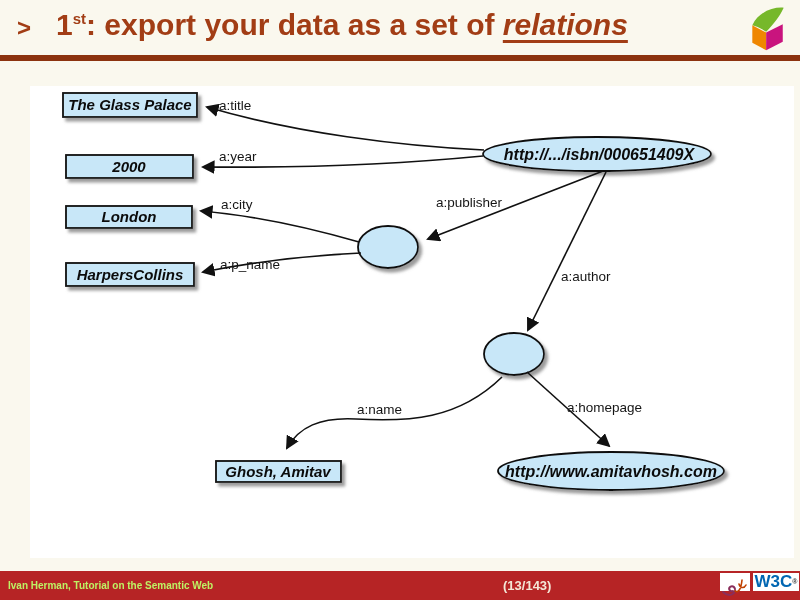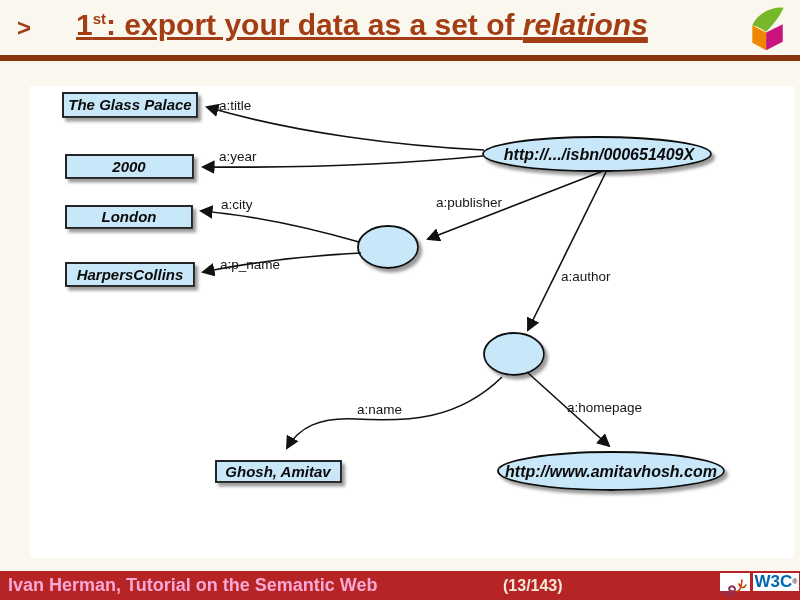--- a/index.html
+++ b/index.html
@@ -8,47 +8,47 @@
     background:#FAF8EE;
     font-family:"Liberation Sans", sans-serif;
   }
   
   .header{position:absolute;top:0;left:0;width:800px;height:62px;}
   .bullet{
     position:absolute;left:17px;top:14px;
     font-size:24px;font-weight:bold;color:#A23D15;
   }
   .title{
-    position:absolute;left:76px;top:8px;white-space:nowrap;
-    font-size:30px;font-weight:bold;color:#A23D15;text-decoration:underline;
+    position:absolute;left:56px;top:8px;white-space:nowrap;
+    font-size:30px;font-weight:bold;color:#A23D15;
   }
   .title sup{font-size:15px;vertical-align:super;line-height:0;}
   .title .emph{
     font-style:italic;text-decoration:underline;
     text-decoration-thickness:2.5px;text-underline-offset:5px;
   }
   .rule{position:absolute;top:55px;left:0;width:800px;height:6px;background:#8C330F;}
   .cube-logo{position:absolute;top:4px;right:13px;width:38px;height:48px;}
   
   .diagram{position:absolute;top:0;left:0;width:800px;height:565px;}
   .edge{stroke:#111;stroke-width:1.6;fill:none;}
   .edge-label{font-size:13.5px;fill:#151515;}
   .node-label{font-size:15px;font-weight:bold;font-style:italic;fill:#0b0b0b;text-anchor:middle;}
   .res-label{font-size:16px;font-weight:bold;font-style:italic;fill:#0b0b0b;text-anchor:middle;}
   
   .footer{
     position:absolute;left:0;top:571px;width:800px;height:29px;background:#B62425;
   }
   .footer .credit{
     position:absolute;left:8px;top:0;height:29px;line-height:29px;
-    color:#f9a8d4;font-size:18px;font-weight:bold;white-space:nowrap;
+    color:#bef264;font-size:10px;font-weight:bold;white-space:nowrap;
   }
   .footer .page{
     position:absolute;left:503px;top:0;height:29px;line-height:29px;
-    color:#F4E7D7;font-size:16px;font-weight:bold;
+    color:#F4E7D7;font-size:13px;font-weight:bold;
   }
   .logo-box{
     position:absolute;top:573px;height:18px;background:#ffffff;
   }
   .bird-box{left:720px;width:30px;}
   .w3c-box{
     left:753px;width:46px;display:flex;align-items:center;justify-content:center;
     color:#0066B2;font-weight:bold;font-size:17px;letter-spacing:0px;
   }
   .w3c-box .reg{font-size:7px;color:#333;vertical-align:top;line-height:8px;}

